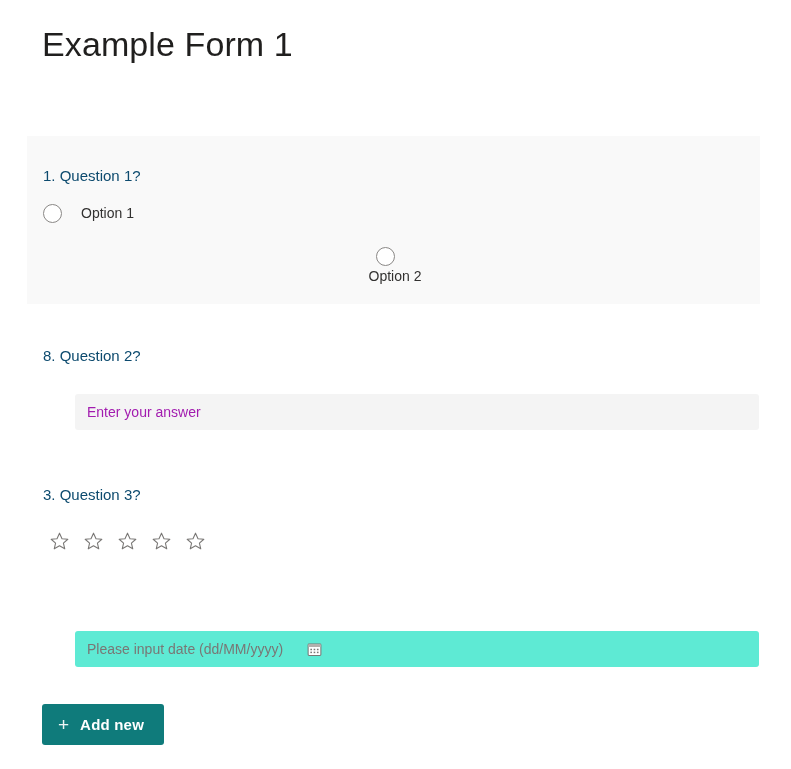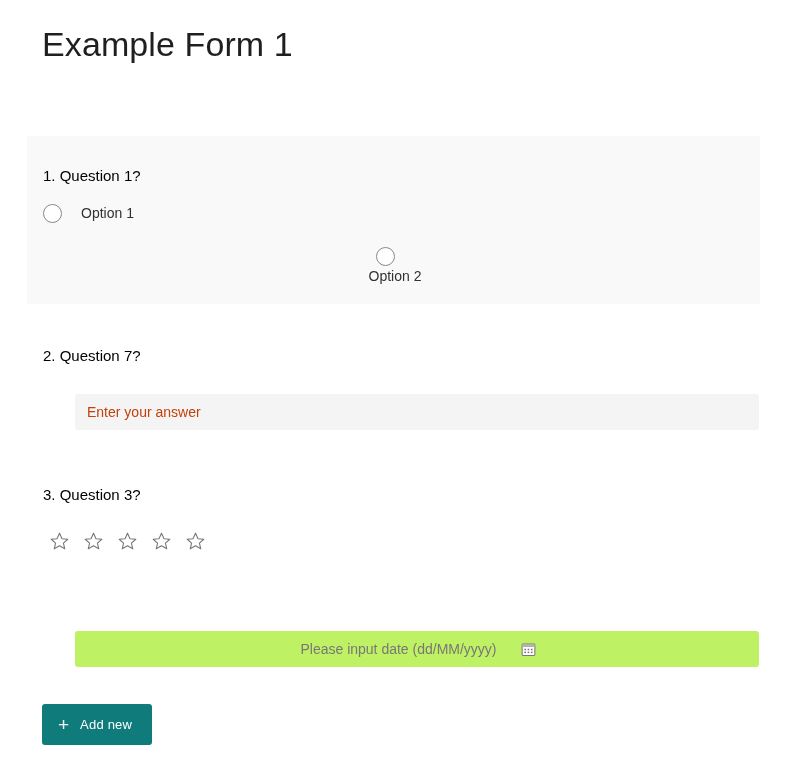--- a/index.html
+++ b/index.html
@@ -41,21 +41,21 @@
     width: 733px;
     box-sizing: border-box;
   }
   .question.selected {
     background: #f9f9f9;
   }
 
   .q-title {
     font-size: 15px;
     font-weight: 400;
-    color: #000000;
+    color: #0c4a6e;
     line-height: 20px;
     white-space: nowrap;
   }
 
   
   .choice-list {
     margin-top: 14px;
   }
   .choice {
     display: flex;
@@ -91,21 +91,21 @@
     background: #f4f4f4;
     border: none;
     border-radius: 3px;
     display: flex;
     align-items: center;
     box-sizing: border-box;
   }
   .answer-input .placeholder {
     padding-left: 12px;
     font-size: 14px;
-    color: #c2410c;
+    color: #a21caf;
     line-height: 20px;
     white-space: nowrap;
   }
 
   
   .stars {
     display: flex;
     align-items: center;
   }
   .star {
@@ -115,26 +115,26 @@
     align-items: center;
     justify-content: center;
   }
   .star svg {
     display: block;
   }
 
   
   .date-input {
     height: 36px;
-    background: #bef264;
+    background: #5eead4;
     border: none;
     border-radius: 3px;
     display: flex;
     align-items: center;
-    justify-content: center;
+    justify-content: flex-start;
     box-sizing: border-box;
     gap: 24px;
   }
   .date-input .placeholder {
     padding-left: 12px;
     font-size: 14px;
     color: #797775;
     line-height: 20px;
     white-space: nowrap;
   }
@@ -162,22 +162,22 @@
   }
   .add-new-btn .plus {
     font-size: 19px;
     font-weight: 400;
     line-height: 19px;
     margin-right: 11px;
     color: #ffffff;
     opacity: 0.92;
   }
   .add-new-btn .btn-label {
-    font-size: 13px;
-    font-weight: 400;
+    font-size: 15px;
+    font-weight: 700;
     letter-spacing: 0.2px;
     line-height: 20px;
     white-space: nowrap;
   }
 </style>
 </head>
 <body>
 
 <div class="page">
 
@@ -191,21 +191,21 @@
         <span class="choice-label">Option 1</span>
       </div>
       <div class="choice">
         <span class="radio-circle"></span>
         <span class="choice-label">Option 2</span>
       </div>
     </div>
   </div>
 
   <div class="question" style="top:346px; padding:0 16px 0 16px;">
-    <div class="q-title">2. Question 7?</div>
+    <div class="q-title">8. Question 2?</div>
     <div class="answer-input" style="margin-top:28px; margin-left:32px; width:684px;">
       <span class="placeholder">Enter your answer</span>
     </div>
   </div>
 
   <div class="question" style="top:485px; padding:0 16px 0 16px;">
     <div class="q-title">3. Question 3?</div>
     <div class="stars" style="margin-top:21px; margin-left:-1px;">
       <span class="star">
         <svg width="21" height="20" viewBox="0 0 24 24" fill="none" stroke="#797775" stroke-width="1.3" stroke-linejoin="round">

